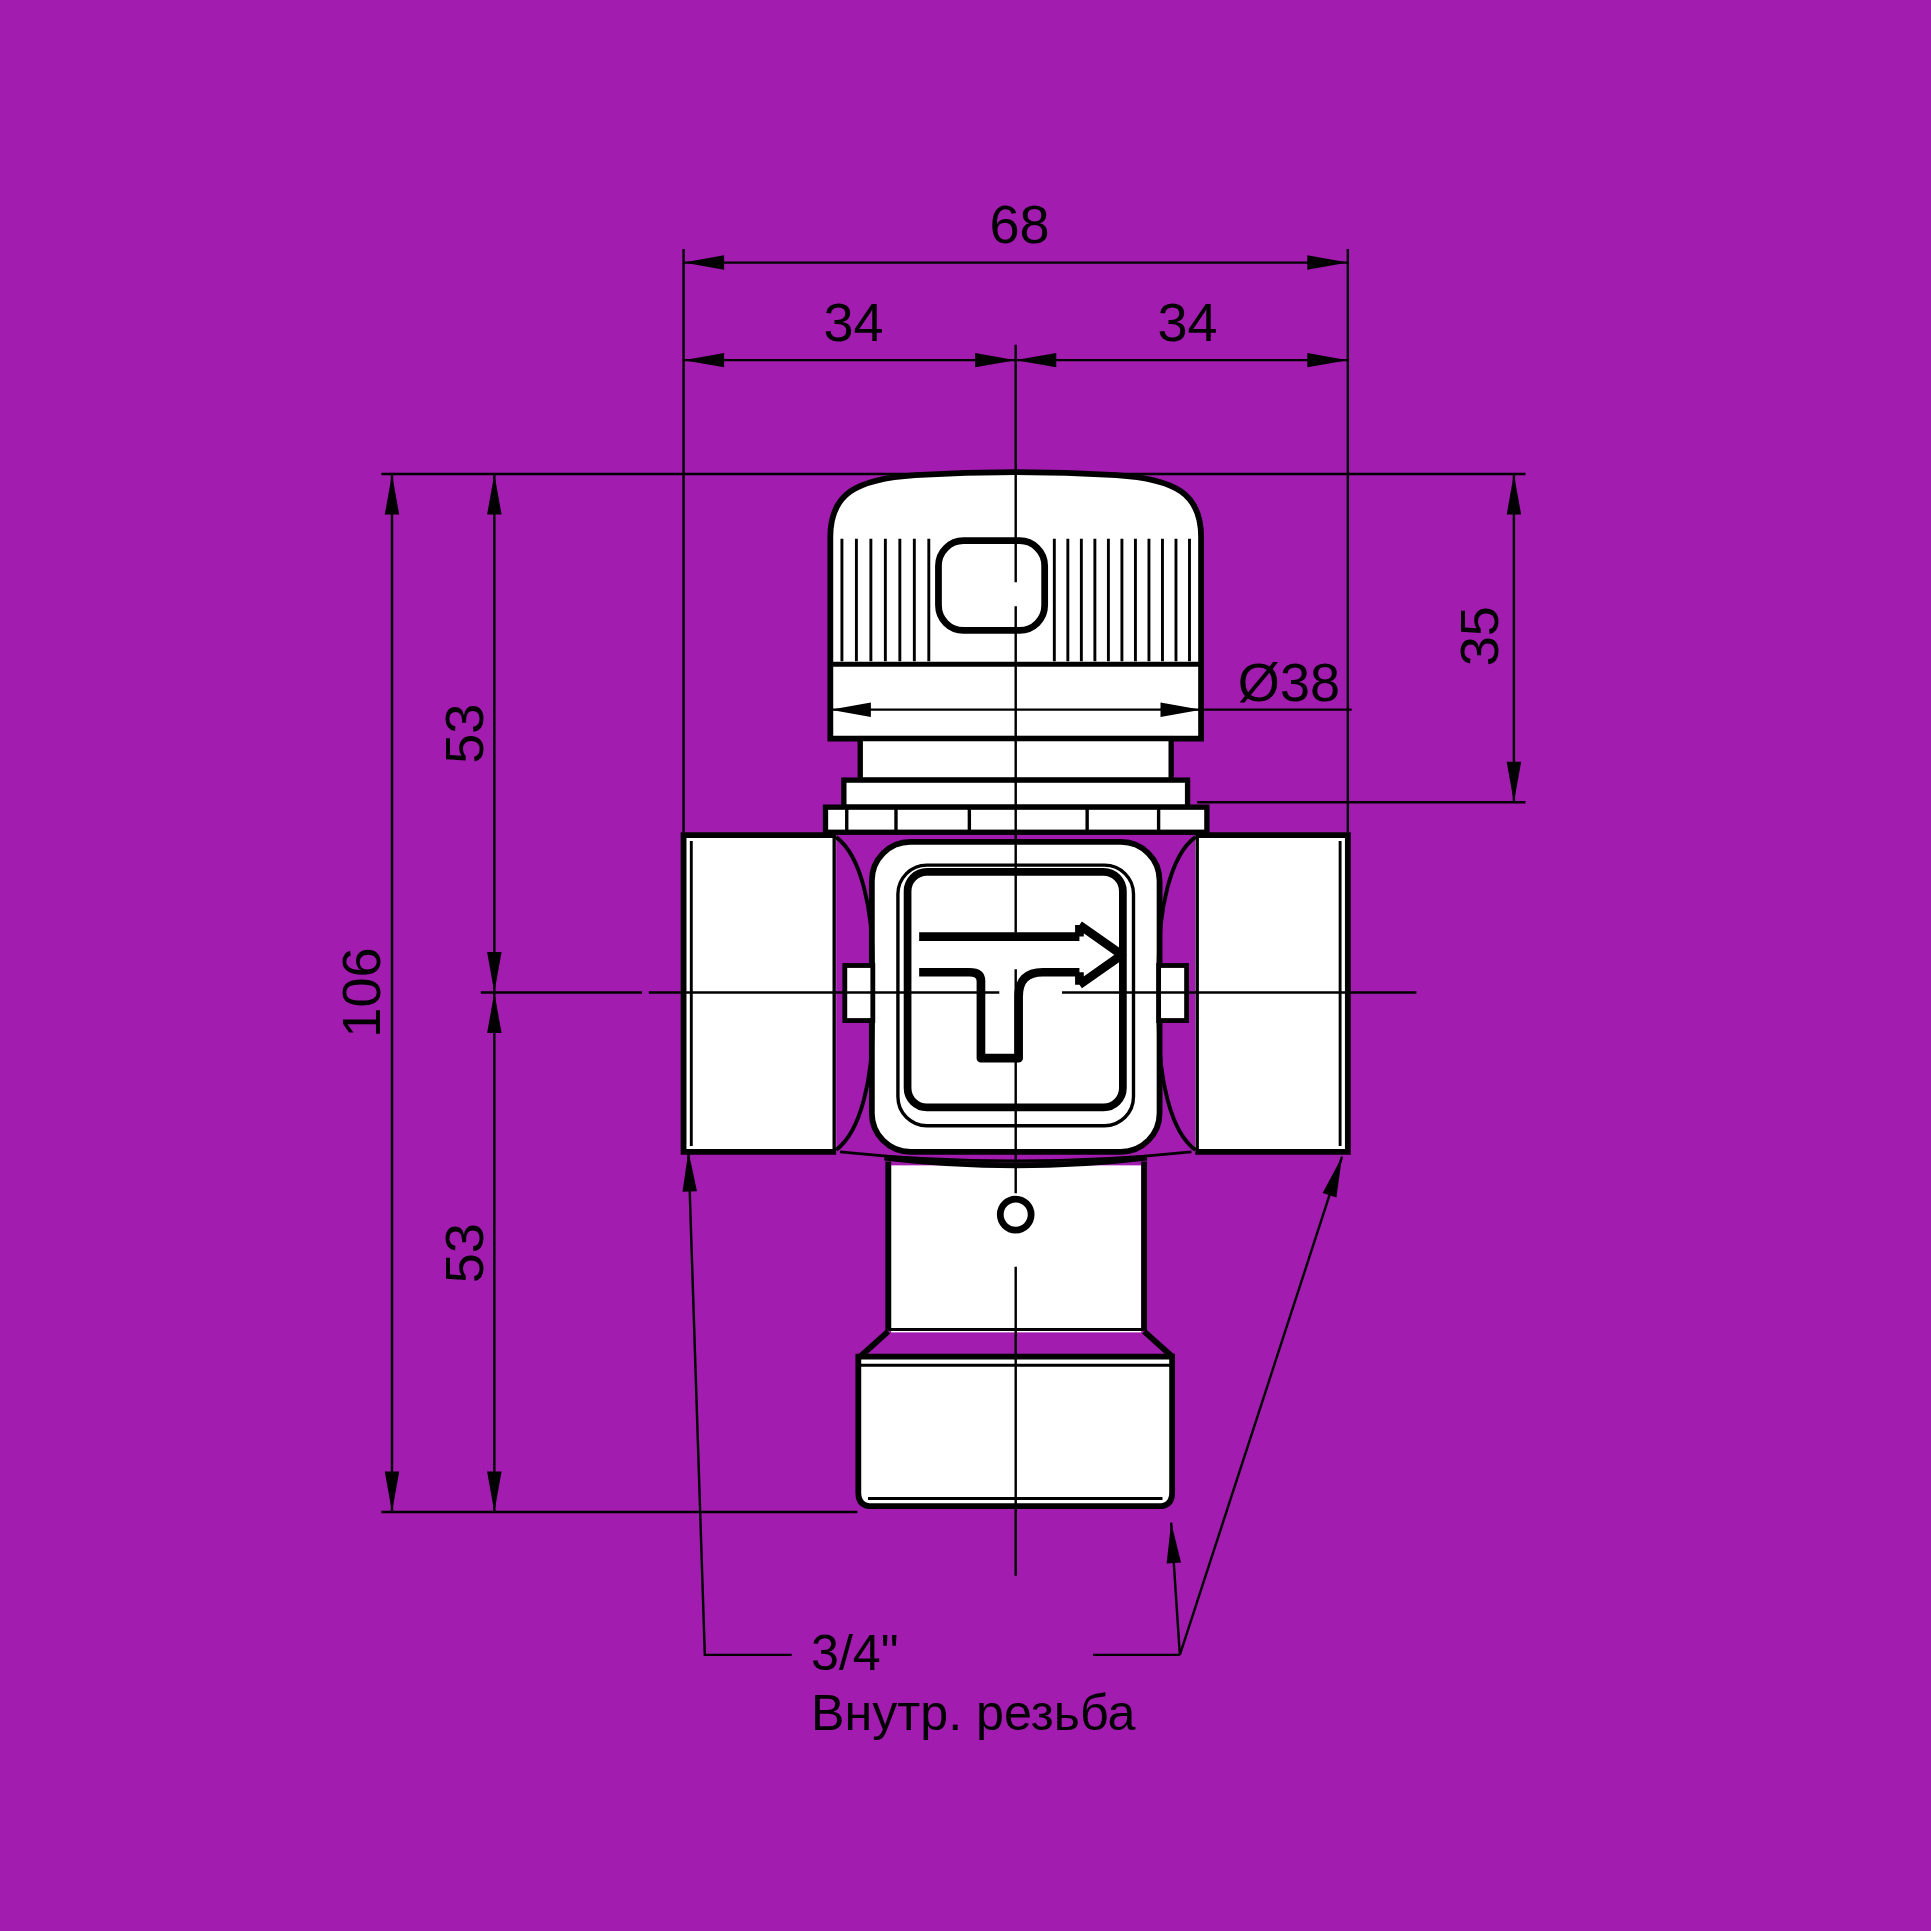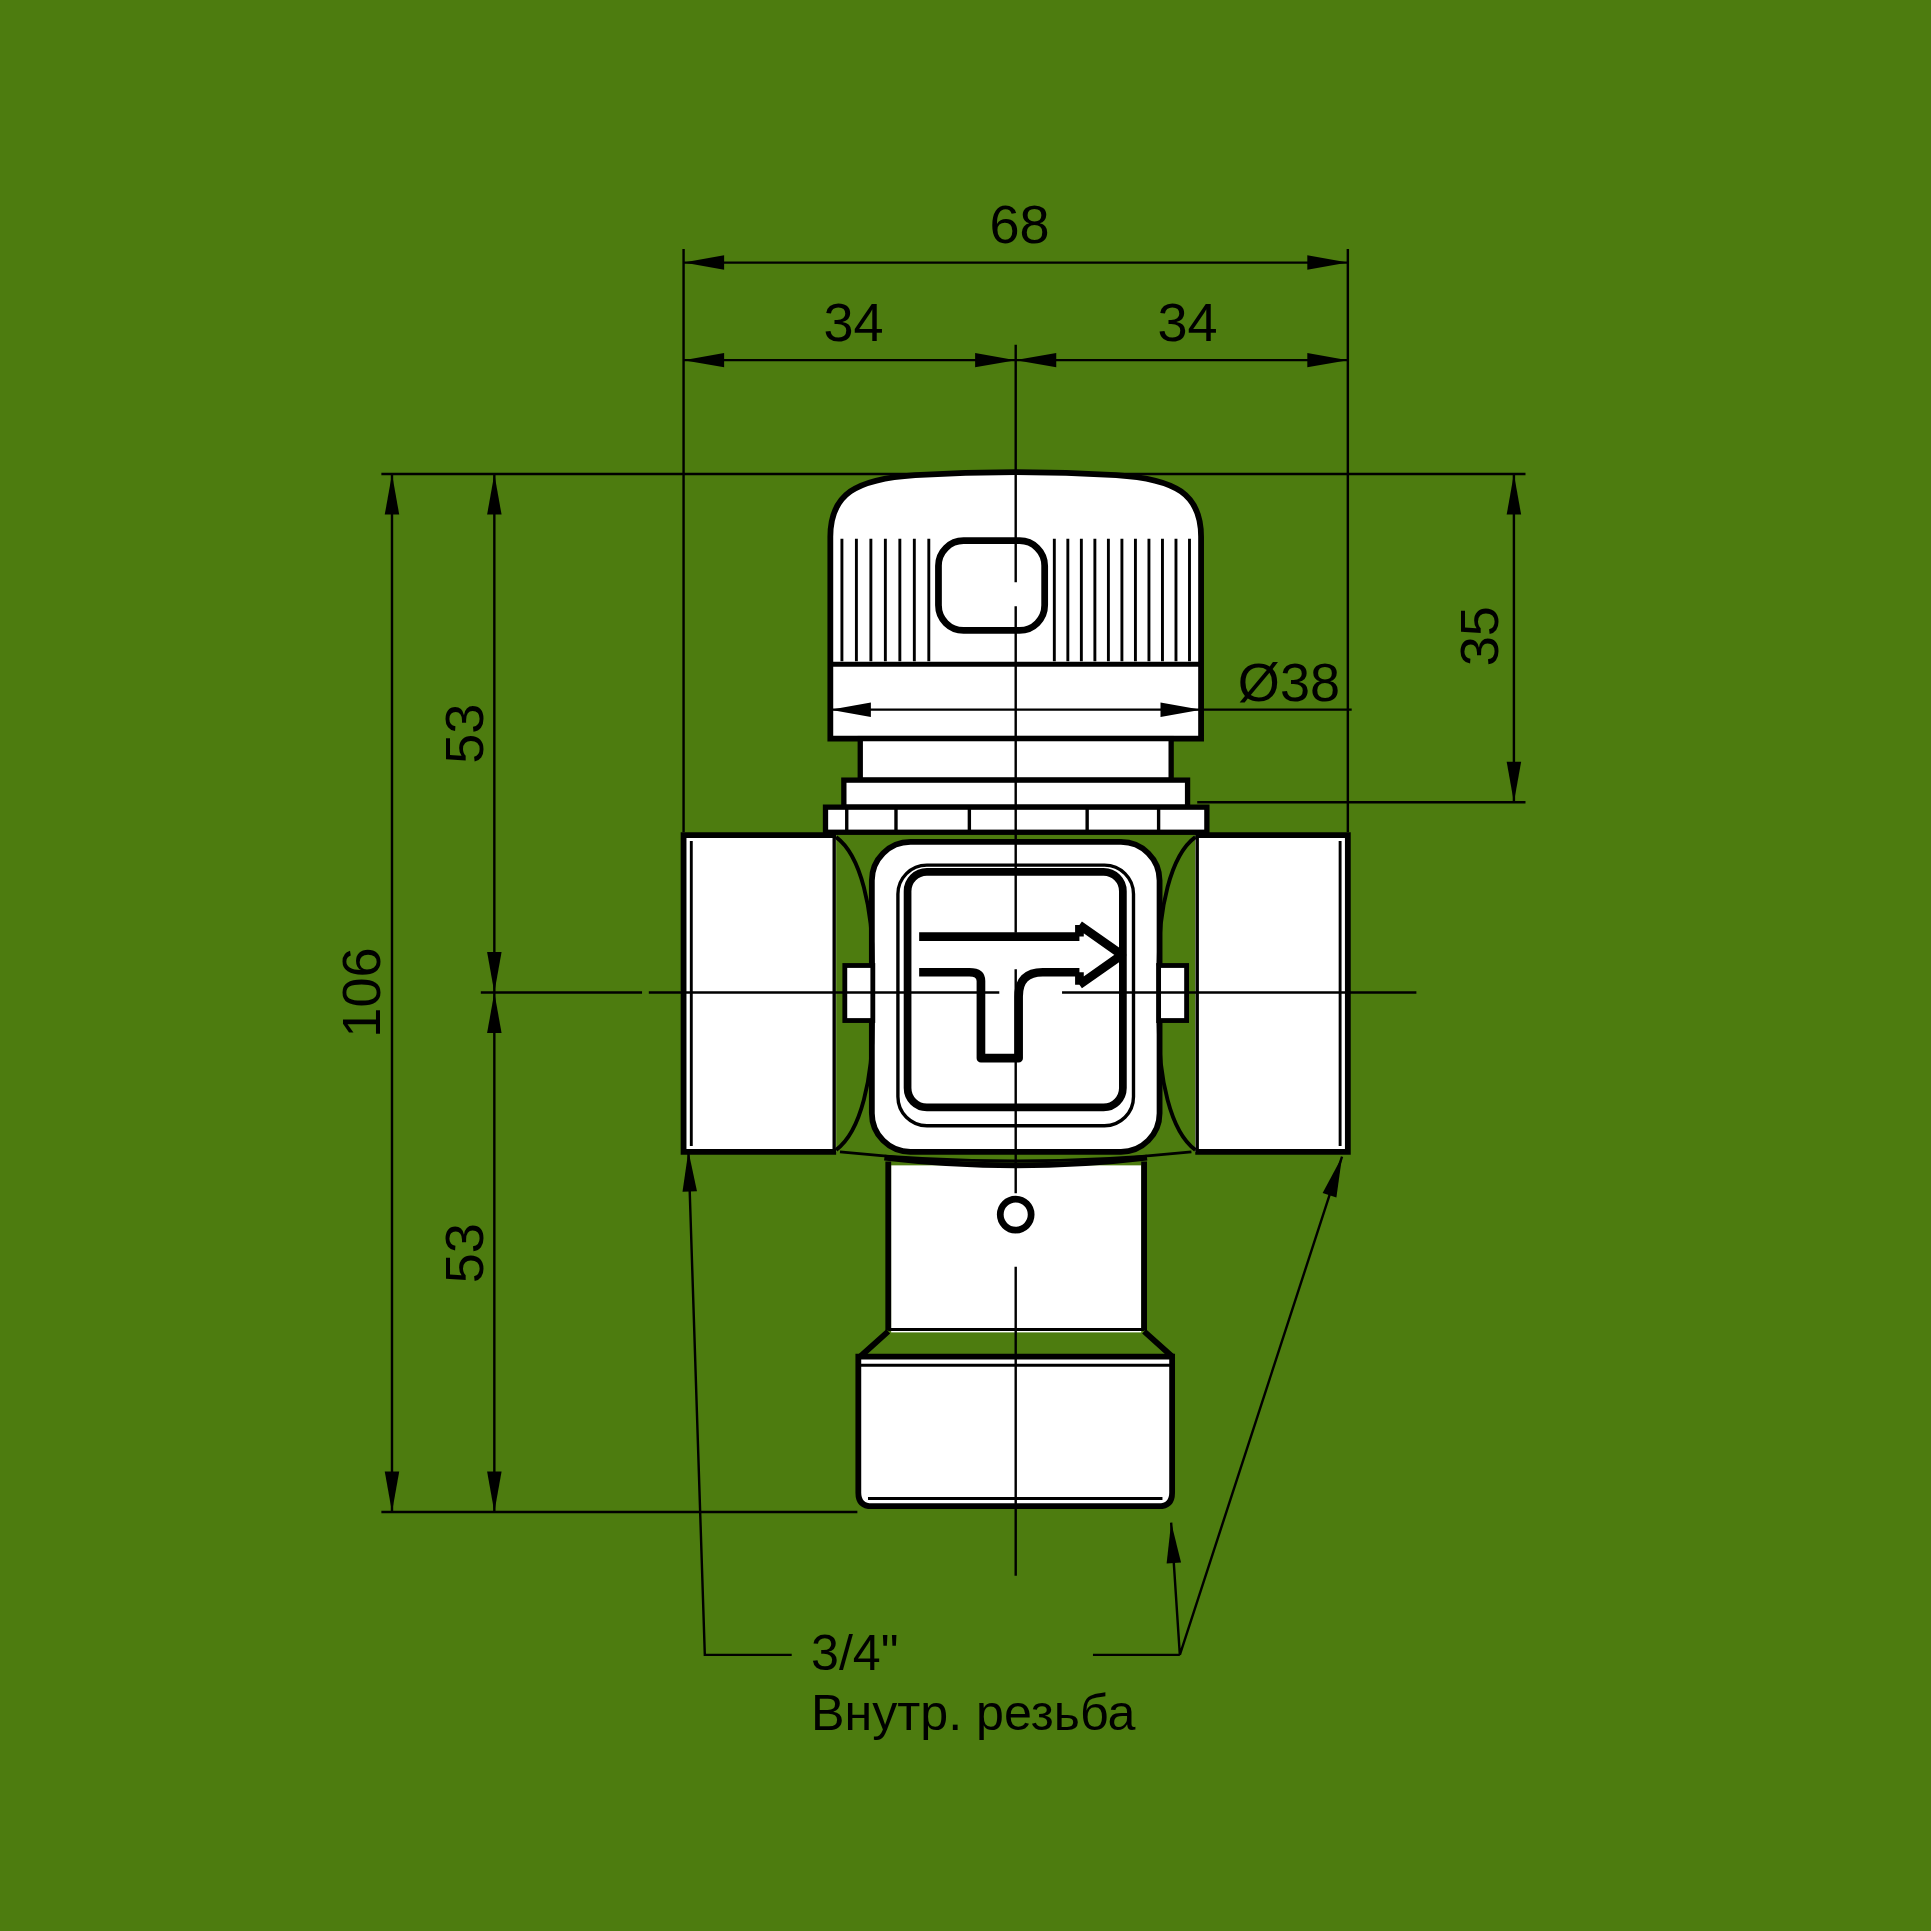--- a/index.html
+++ b/index.html
@@ -1,16 +1,16 @@
 <!DOCTYPE html>
 <html><head>
 <meta charset="utf-8">
 <style>
   html,body{margin:0;padding:0;background:#ffffff;}
-  .stage{position:relative;width:1931px;height:1931px;background:#4d7c0f;overflow:hidden;}
+  .stage{position:relative;width:1931px;height:1931px;background:#a21caf;overflow:hidden;}
   svg{display:block;}
   text{font-family:"Liberation Sans","DejaVu Sans",sans-serif;fill:#000;}
   .dimtext{font-size:56px;}
   .notetext{font-size:52px;}
 </style>
 </head>
 <body>
 
 <div class="stage">
 <svg width="1931" height="1931" viewBox="0 0 2000 2000">

